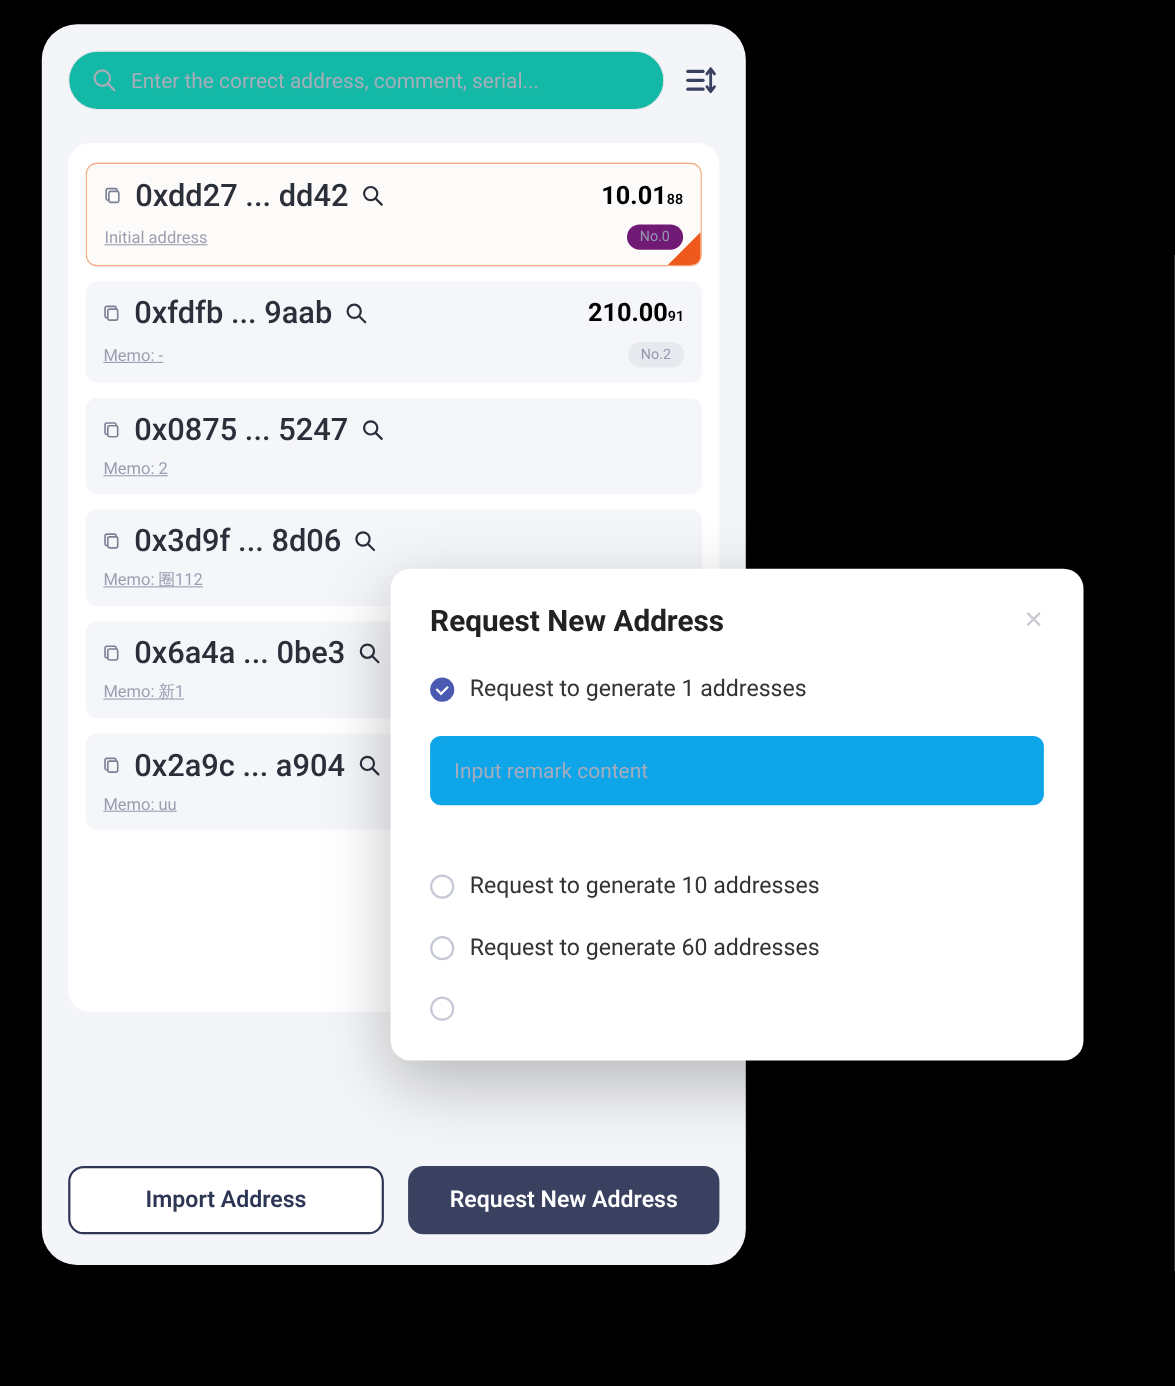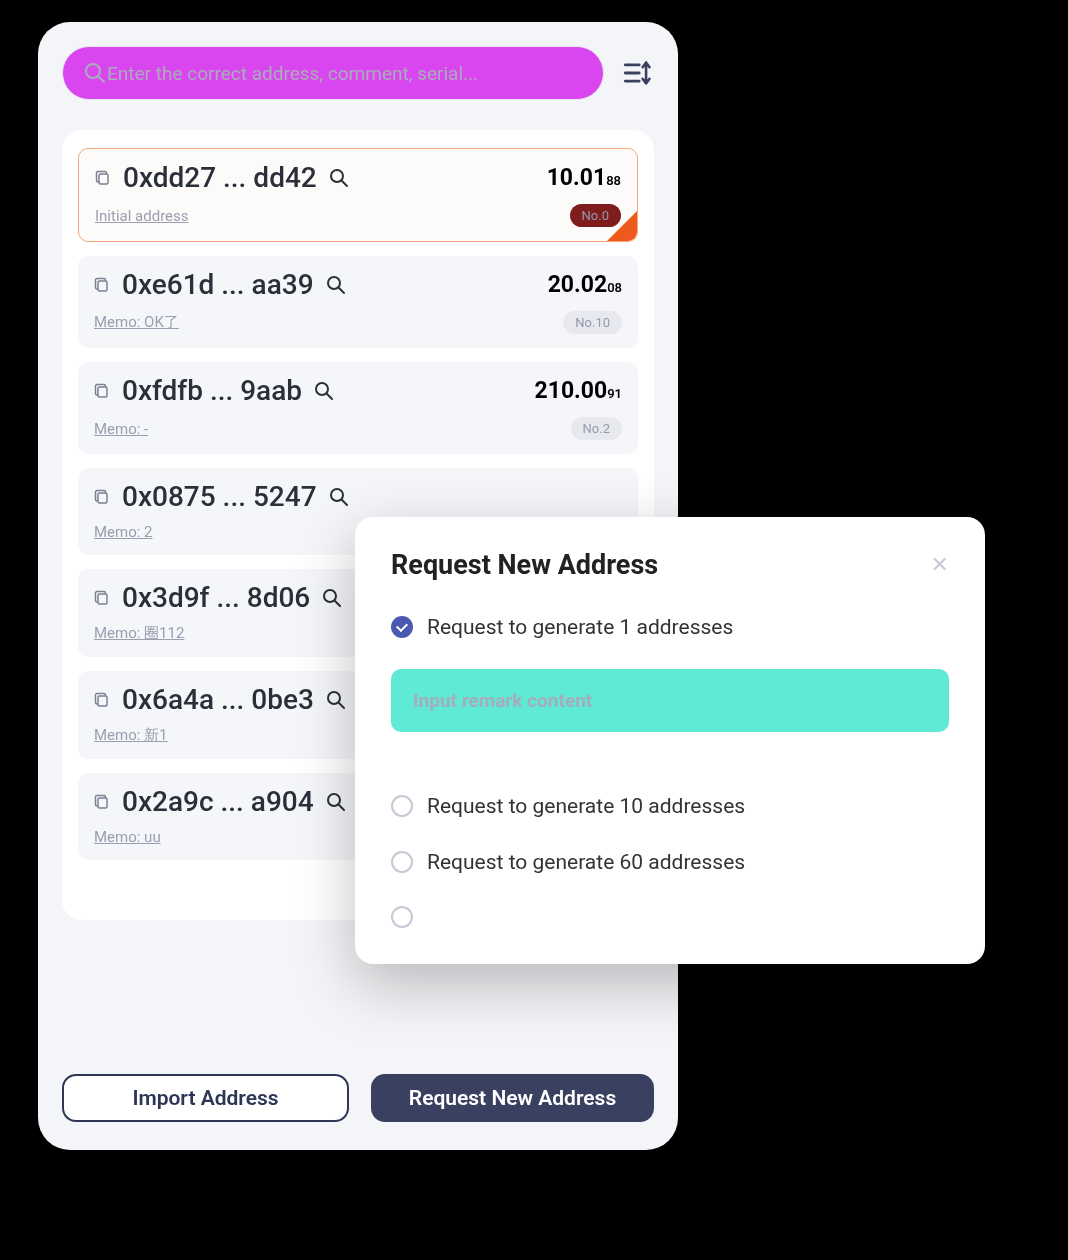--- a/index.html
+++ b/index.html
@@ -47,24 +47,25 @@
   display: flex;
   align-items: center;
   padding: 0 24px;
   gap: 18px;
 }
 
 .search-pill {
   flex: 1;
   display: flex;
   align-items: center;
-  background: #d946ef;
+  background: #14b8a6;
   border: 1px solid #e5e7eb;
   border-radius: 999px;
   padding: 14px 20px;
+  gap: 12px;
   justify-content: flex-end;
 }
 .search-pill svg { width: 24px; height: 24px; flex-shrink: 0; }
 .search-input {
   border: none;
   outline: none;
   font-size: 19px;
   color: #333;
   flex: 1;
   background: transparent;
@@ -106,30 +107,30 @@
 }
 .row1 { display: flex; align-items: center; gap: 12px; }
 .copy-ic { width: 16px; height: 16px; flex-shrink: 0; }
 .addr-text { font-size: 28px; color: #2b2f3a; font-weight: 500; }
 .lens-ic { width: 20px; height: 20px; flex-shrink:0; }
 .balance { margin-left: auto; font-size: 23px; font-weight: 700; color: #000000; }
 .balance .dec { font-size: 13px; font-weight: 600; }
 .row2 { display:flex; align-items:center; margin-top: 10px; }
 .memo { font-size: 15px; color: #9a9fb0; text-decoration: underline; }
 .badge { margin-left: auto; background: #e7e9ef; color: #939aaf; padding: 4px 12px; border-radius: 12px; font-size: 13px; }
-.addr-item.active .badge { background: #7f1d1d; }
+.addr-item.active .badge { background: #701a75; }
 
 .footer {
   position: absolute;
   left: 24px; right: 24px; bottom: 28px;
   display:flex; gap: 22px;
 }
 .btn {
   flex: 1;
-  height: 48px;
+  height: 62px;
   border-radius: 14px;
   display: flex;
   align-items: center;
   justify-content: center;
   font-size: 21px;
   font-weight: 600;
   cursor: pointer;
 }
 .btn-outline {
   border: 2px solid #2e3655;
@@ -177,28 +178,27 @@
   width: 8px; height: 5px;
   border-left: 2px solid #fff;
   border-bottom: 2px solid #fff;
   transform: rotate(-45deg) translate(1px,-1px);
 }
 .opt-label { font-size: 21px; color: #333; }
 
 .remark-input {
   margin: 0 0 30px 0;
   width: 100%;
-  background: #5eead4;
+  background: #0ea5e9;
   border: none;
   border-radius: 10px;
   padding: 20px 22px;
   font-size: 19px;
   outline: none;
   color: #333;
-  font-weight: bold;
 }
 .remark-input::placeholder { color: #a7acbd; }
 </style>
 </head>
 <body>
 
 <div class="phone-shell">
 
 
   <div class="search-row">
@@ -231,39 +231,20 @@
             <circle cx="8" cy="8" r="6" fill="none" stroke="#2b2f3a" stroke-width="2"></circle>
             <line x1="13" y1="13" x2="18" y2="18" stroke="#2b2f3a" stroke-width="2" stroke-linecap="round"></line>
           </svg>
       <span class="balance"><span>10.01</span><span class="dec">88</span></span>
     </div>
     <div class="row2">
       <span class="memo">Initial address</span>
       <span class="badge">No.0</span>
     </div>
     <div class="corner"></div>
-  </div>
-      <div class="addr-item">
-    <div class="row1">
-      <svg class="copy-ic" viewBox="0 0 16 16">
-            <rect x="4" y="4" width="9" height="10" rx="1.5" fill="none" stroke="#7b8095" stroke-width="1.5"></rect>
-            <path d="M4 12 H3 a1.5 1.5 0 0 1 -1.5 -1.5 V3 A1.5 1.5 0 0 1 3 1.5 h7 A1.5 1.5 0 0 1 11.5 3 v1" fill="none" stroke="#7b8095" stroke-width="1.5"></path>
-          </svg>
-      <span class="addr-text">0xe61d ... aa39</span>
-      <svg class="lens-ic" viewBox="0 0 20 20">
-            <circle cx="8" cy="8" r="6" fill="none" stroke="#2b2f3a" stroke-width="2"></circle>
-            <line x1="13" y1="13" x2="18" y2="18" stroke="#2b2f3a" stroke-width="2" stroke-linecap="round"></line>
-          </svg>
-      <span class="balance"><span>20.02</span><span class="dec">08</span></span>
-    </div>
-    <div class="row2">
-      <span class="memo">Memo: OK了</span>
-      <span class="badge">No.10</span>
-    </div>
-
   </div>
       <div class="addr-item">
     <div class="row1">
       <svg class="copy-ic" viewBox="0 0 16 16">
             <rect x="4" y="4" width="9" height="10" rx="1.5" fill="none" stroke="#7b8095" stroke-width="1.5"></rect>
             <path d="M4 12 H3 a1.5 1.5 0 0 1 -1.5 -1.5 V3 A1.5 1.5 0 0 1 3 1.5 h7 A1.5 1.5 0 0 1 11.5 3 v1" fill="none" stroke="#7b8095" stroke-width="1.5"></path>
           </svg>
       <span class="addr-text">0xfdfb ... 9aab</span>
       <svg class="lens-ic" viewBox="0 0 20 20">
             <circle cx="8" cy="8" r="6" fill="none" stroke="#2b2f3a" stroke-width="2"></circle>

